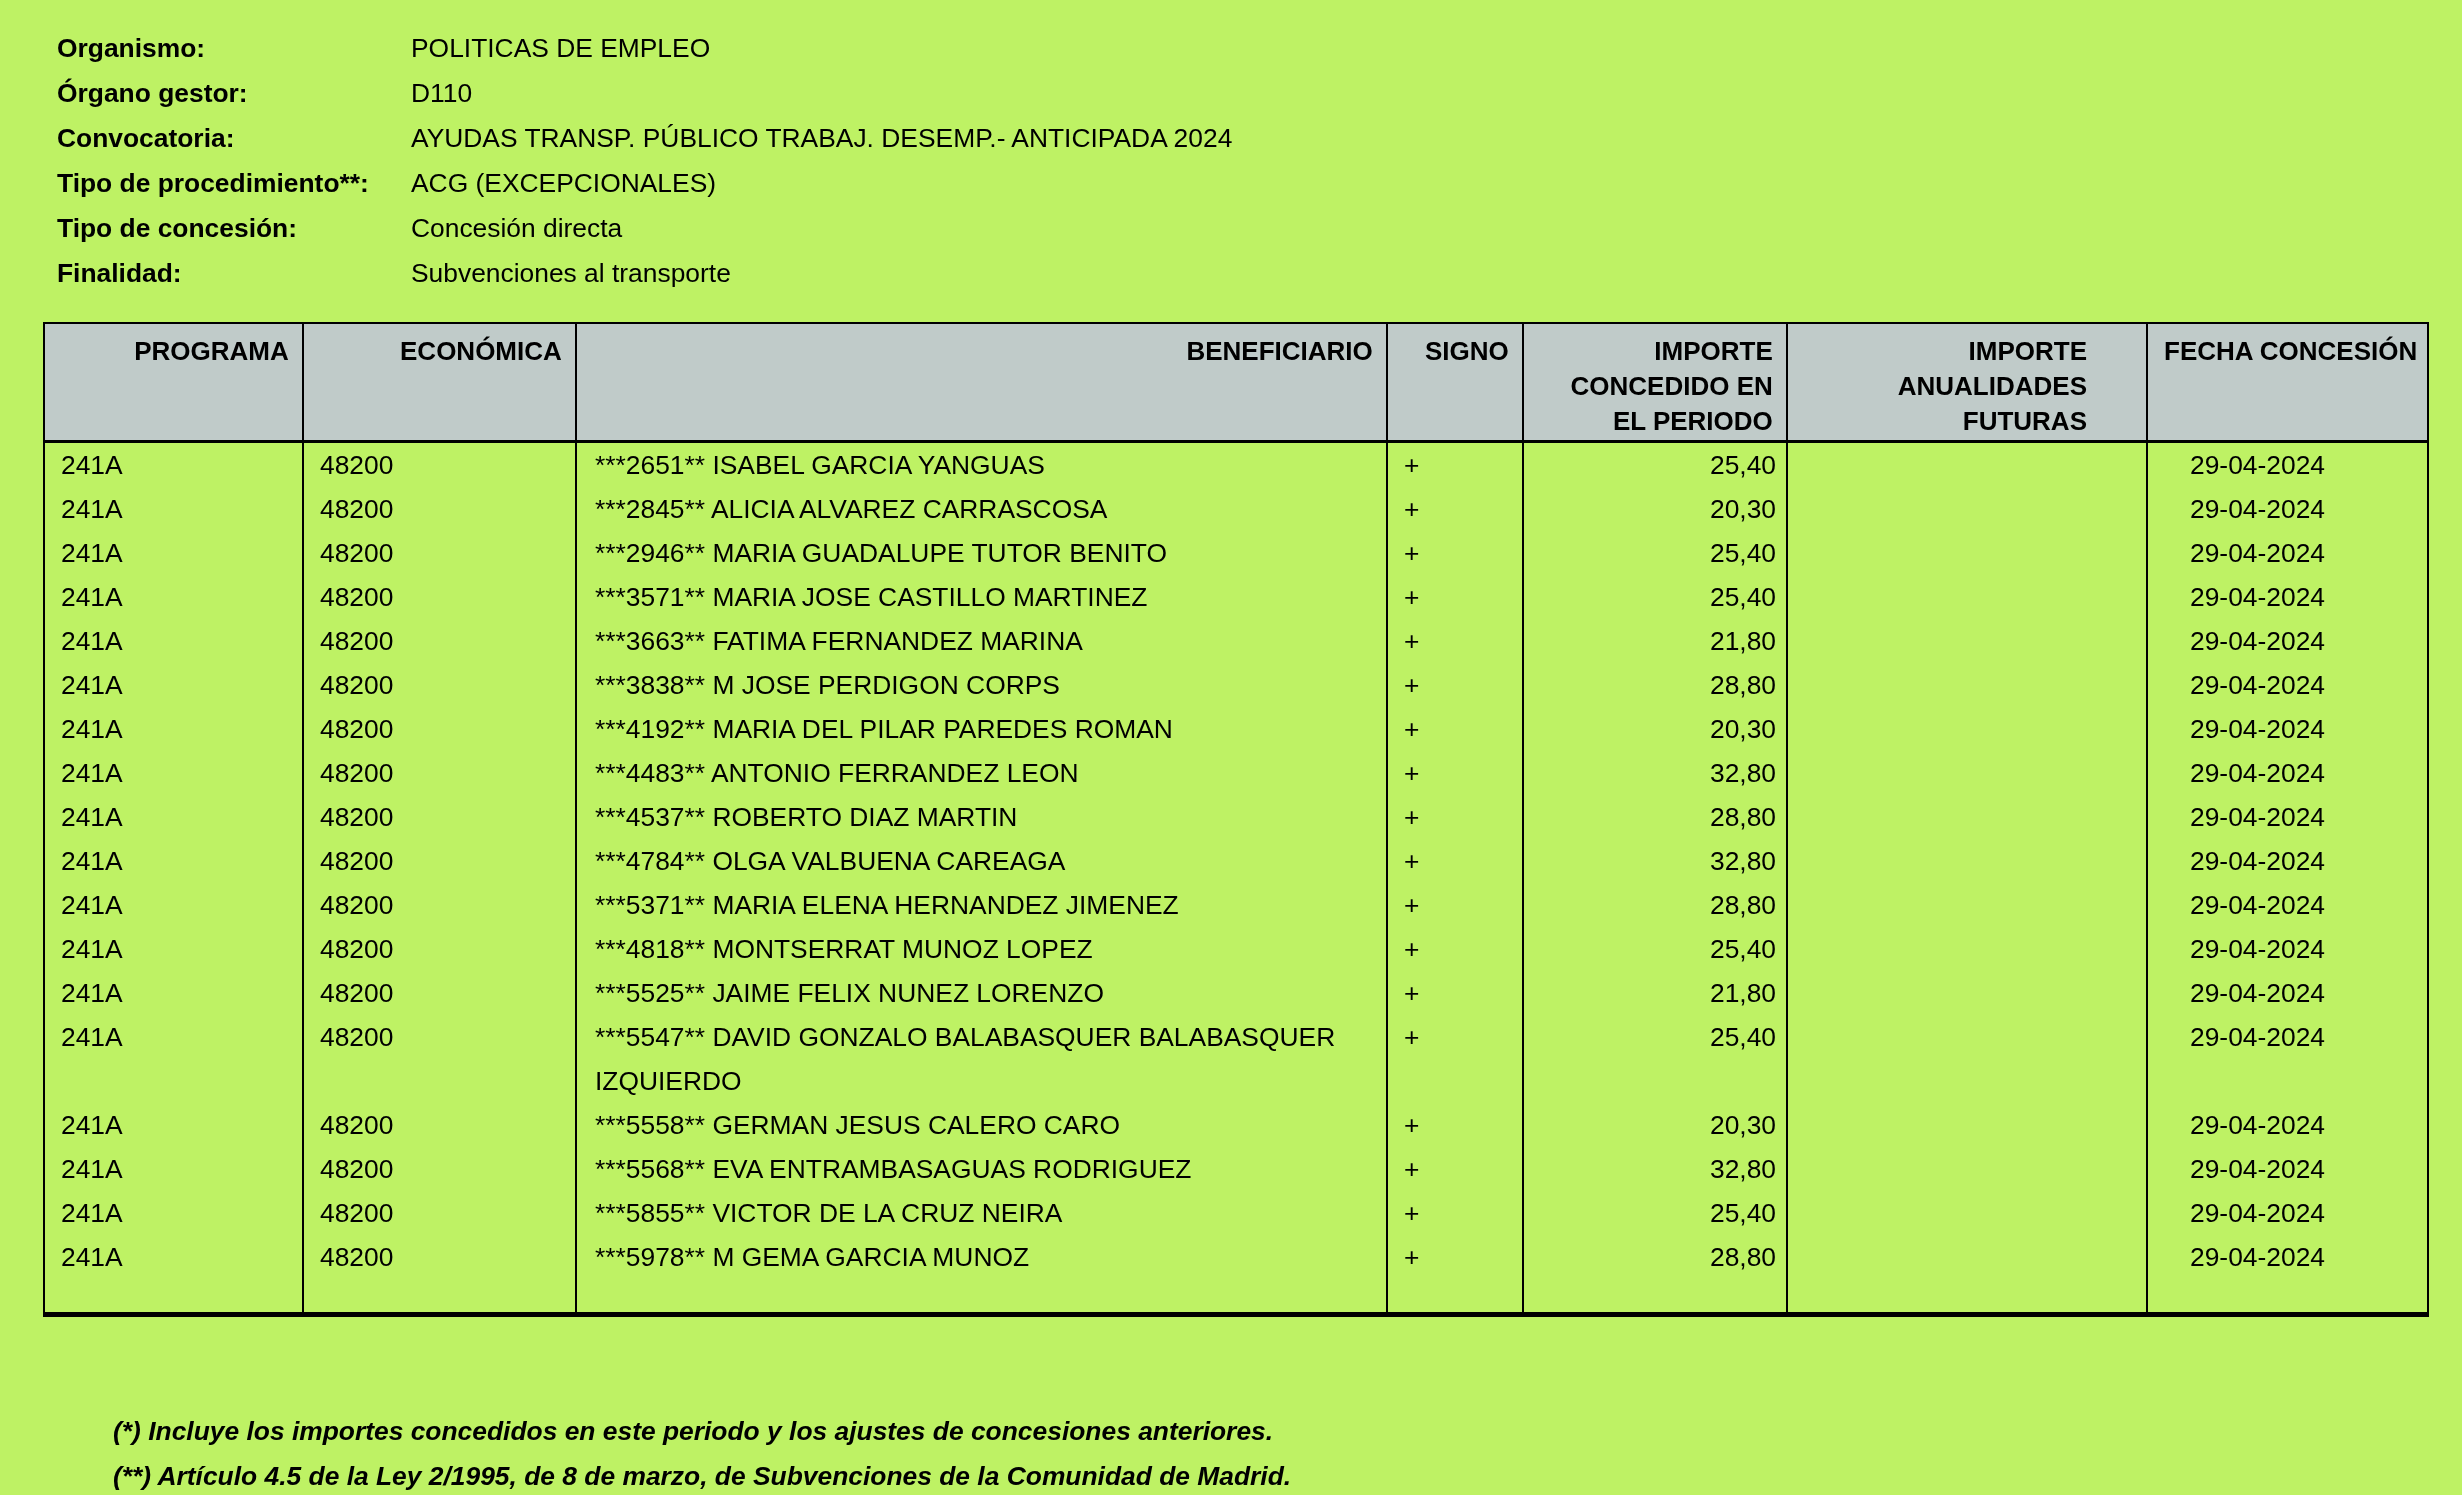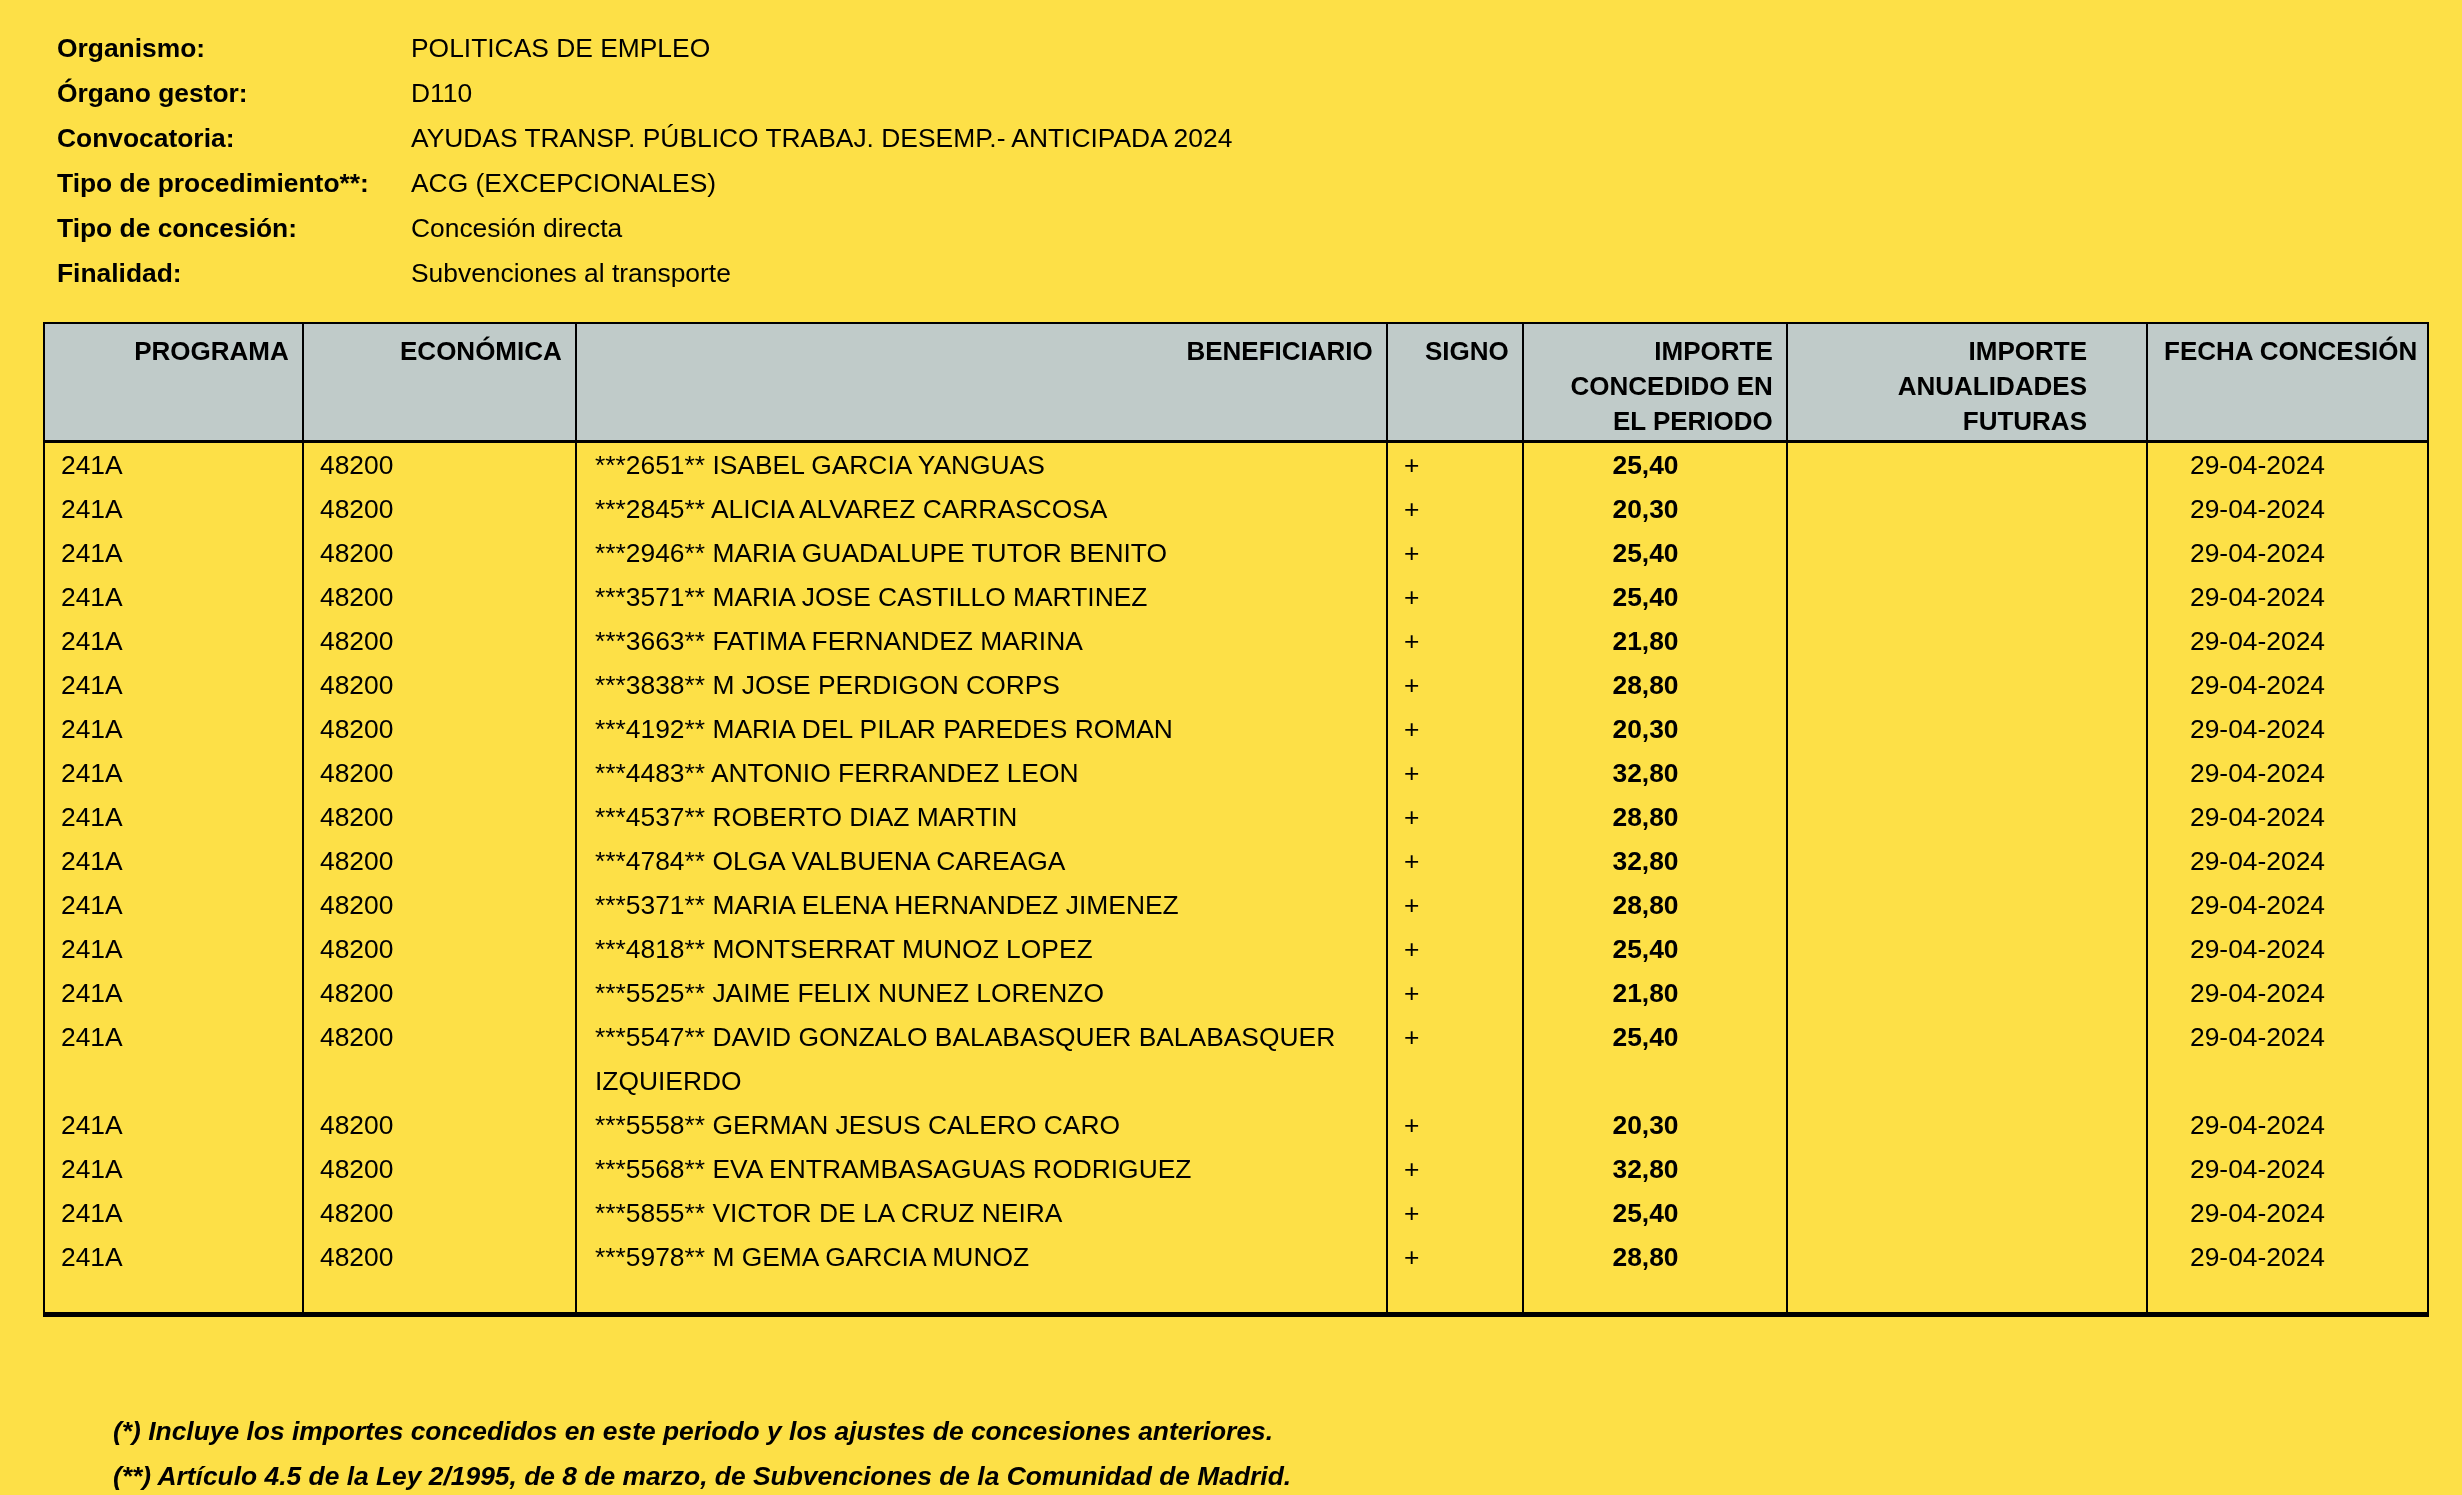--- a/index.html
+++ b/index.html
@@ -6,21 +6,21 @@
     margin: 0;
     padding: 0;
     background: #ffffff;
     color: #000000;
     font-family: "Liberation Sans", sans-serif;
   }
   .page {
     position: relative;
     width: 2462px;
     height: 1496px;
-    background: #fde047;
+    background: #bef264;
     overflow: hidden;
   }
   
   .meta {
     position: absolute;
     left: 57px;
     top: 26.4px;
   }
   .meta-row {
     display: flex;
@@ -70,21 +70,21 @@
     vertical-align: top;
     font-size: 26.4px;
     line-height: 44px;
     padding: 0;
     overflow: hidden;
   }
   .grant-table td:nth-child(1) { padding-left: 16px; }
   .grant-table td:nth-child(2) { padding-left: 16px; }
   .grant-table td:nth-child(3) { padding-left: 18px; padding-right: 8.8px; }
   .grant-table td:nth-child(4) { padding-left: 16px; }
-  .grant-table td:nth-child(5) { text-align: center; padding-right: 19px; font-weight: bold; }
+  .grant-table td:nth-child(5) { text-align: right; padding-right: 10px; }
   .grant-table td:nth-child(7) { padding-left: 42px; }
   .grant-table tr.spacer-row td { height: 33px; }
   
   .footnotes {
     position: absolute;
     left: 113px;
     top: 1409px;
   }
   .footnote-line {
     font-size: 26.4px;

